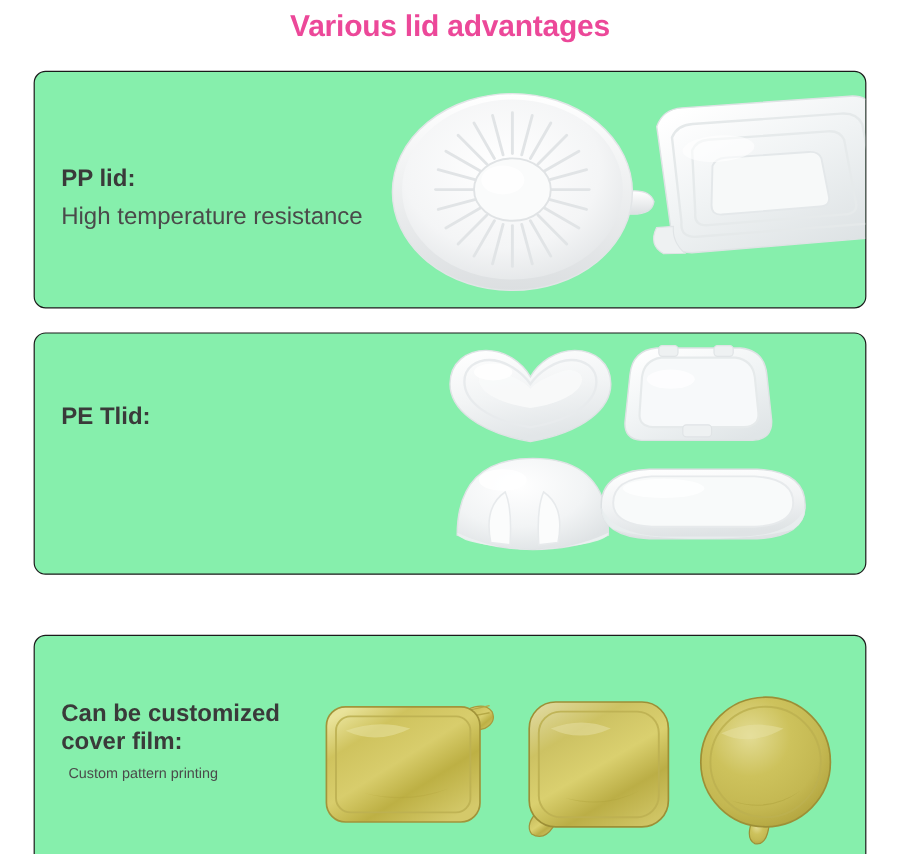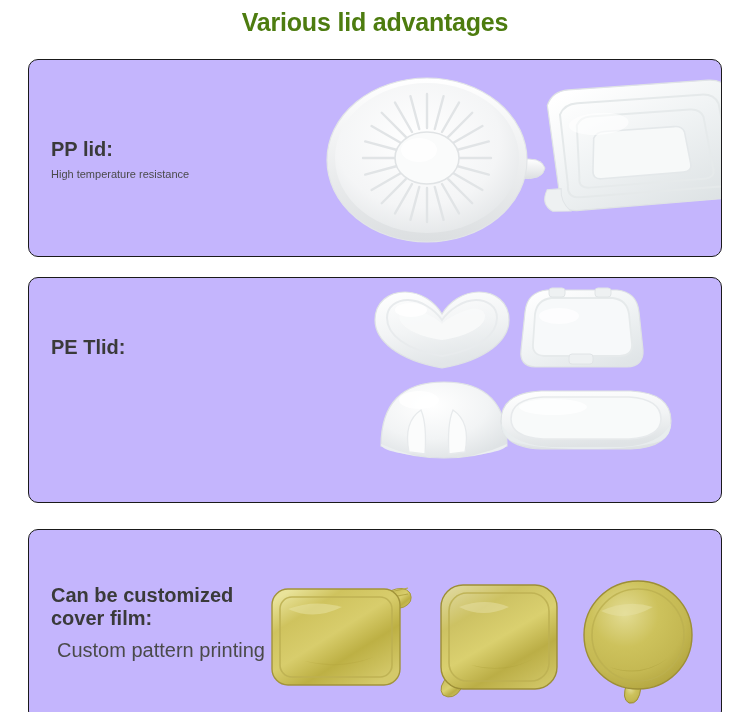--- a/index.html
+++ b/index.html
@@ -15,61 +15,61 @@
     overflow: hidden;
   }
   .page-title {
     position: absolute;
     top: 8px;
     left: 0;
     width: 750px;
     text-align: center;
     font-size: 25px;
     font-weight: bold;
-    color: #4d7c0f;
+    color: #ec4899;
     letter-spacing: -0.2px;
   }
   .card {
     position: absolute;
     left: 28px;
     width: 694px;
     border: 1.2px solid #1a1a1a;
     border-radius: 10px;
-    background: #c4b5fd;
+    background: #86efac;
     box-sizing: border-box;
     overflow: hidden;
   }
   #card-pp  { top: 59px;  height: 198px; }
-  #card-pet { top: 277px; height: 226px; }
+  #card-pet { top: 277px; height: 202px; }
   #card-foil{ top: 494px; height: 192px; margin-top: 35px; }
 
   .card-text {
     position: absolute;
     left: 22px;
     z-index: 3;
   }
   .card-heading {
     font-size: 20px;
     font-weight: bold;
     color: #3a3a3a;
     line-height: 1.16;
     margin: 0 0 5px 0;
     white-space: pre-line;
   }
   .card-sub {
-    font-size: 11px;
+    font-size: 20px;
     color: #4a4a4a;
     line-height: 1.55;
     margin: 0;
     white-space: pre-line;
   }
   #card-pp  .card-text { top: 78px; }
   #card-pet .card-text { top: 58px; }
   #card-foil .card-text { top: 54px; }
-  #card-foil .card-sub { padding-left: 6px; font-size: 20px; }
+  #card-foil .card-sub { padding-left: 6px; font-size: 12px; }
 
   .art {
     position: absolute;
     z-index: 1;
   }
   
   #pp-round { left: 294px; top: 8px;  width: 240px; height: 180px; }
   #pp-rect  { left: 500px; top: 3px;  width: 225px; height: 185px; }
   
   #pet-heart  { left: 338px; top: 6px;   width: 150px; height: 90px; }

